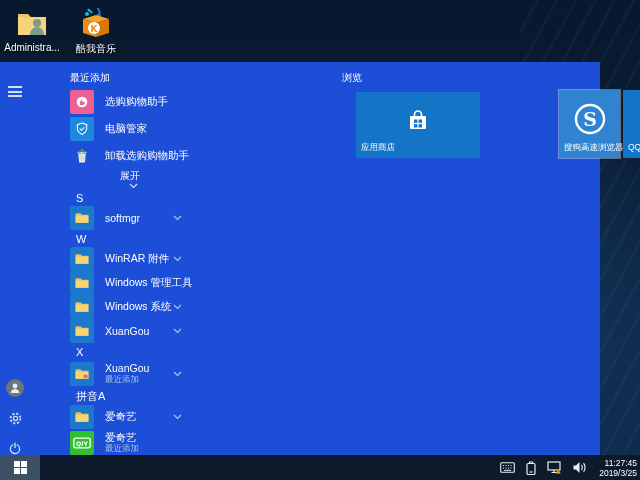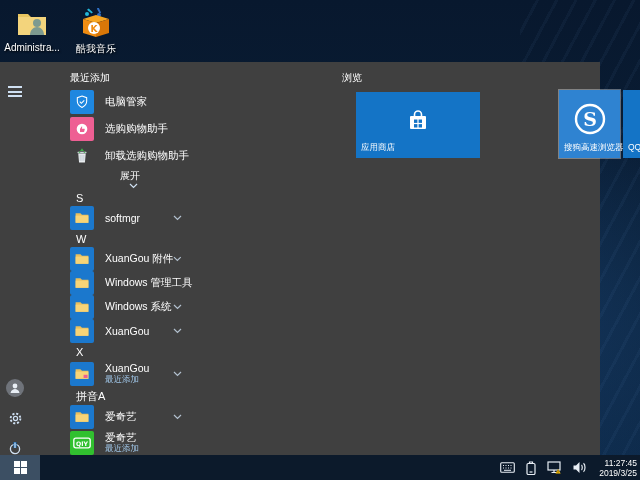--- a/index.html
+++ b/index.html
@@ -11,21 +11,21 @@
       linear-gradient(180deg,#08182e 0%,#0a2038 55%,#0d2a4a 100%);
   }
   .beams{position:absolute;right:0;top:0;width:120px;height:480px;pointer-events:none;
     background:repeating-linear-gradient(118deg,rgba(120,170,230,0) 0 14px,rgba(120,170,230,.05) 14px 17px);}
   
   .desk-icons{position:absolute;left:6px;top:6px;display:flex;gap:12px;}
   .desk-icon{width:52px;display:flex;flex-direction:column;align-items:center;}
   .desk-icon .img{width:34px;height:34px;display:flex;align-items:center;justify-content:center;}
   .desk-icon .lbl{margin-top:2px;font-size:10px;color:#fff;text-shadow:1px 1px 2px #000;white-space:nowrap;}
   
-  #menu{position:absolute;left:0;top:62px;width:600px;height:393px;background:#404040;display:flex;}
+  #menu{position:absolute;left:0;top:62px;width:600px;height:393px;background:#1d4ed8;display:flex;}
   
   .rail{position:relative;width:30px;flex:0 0 30px;}
   .hamburger{position:absolute;left:8px;top:24px;width:14px;height:11px;display:flex;flex-direction:column;justify-content:space-between;cursor:pointer;}
   .hamburger span{display:block;height:2px;background:#cfe0f2;}
   .rail-btn{position:absolute;left:5px;width:20px;height:20px;display:flex;align-items:center;justify-content:center;}
   .avatar{width:18px;height:18px;border-radius:50%;background:#6f737a;display:flex;align-items:center;justify-content:center;}
   
   .applist{width:160px;flex:0 0 160px;color:#fff;}
   .list-header{padding:9px 0 4px 40px;font-size:10px;height:13px;box-sizing:content-box;}
   .app-row{display:flex;align-items:center;height:27px;padding-left:40px;padding-right:8px;cursor:pointer;}
@@ -125,37 +125,37 @@
         <line x1="7" y1="1" x2="7" y2="7" stroke="#0a5da8" stroke-width="3"></line>
         <line x1="7" y1="1.5" x2="7" y2="7" stroke="#cfe0f2" stroke-width="1.3"></line>
       </svg>
     </div>
   </div>
 
   <div class="applist">
     <div class="list-header">最近添加</div>
 
     <div class="app-row">
+      <span class="ic ic-pink">
+        <svg width="16" height="16" viewBox="0 0 24 24">
+            <circle cx="12" cy="12" r="8" fill="#fff"></circle>
+            <path d="M9 16.5v-4.5l2.2-3.4c.3-.5 1.2-.3 1.1.4l-.4 2.5h3.2c.7 0 1.2.7 1 1.3l-1 3.7H9z" fill="#ee5f93"></path>
+          </svg>
+      </span>
+      <span class="txt">选购购物助手</span>
+    </div>
+
+    <div class="app-row">
       <span class="ic ic-blue">
         <svg width="16" height="16" viewBox="0 0 24 24">
             <path d="M12 3l7 2.6V11c0 4.6-3.6 7.6-7 9.2C8.6 18.6 5 15.6 5 11V5.6L12 3z" fill="none" stroke="#fff" stroke-width="1.6"></path>
             <path d="M8.6 11.6l2.4 2.4 4.4-4.6" fill="none" stroke="#fff" stroke-width="1.6"></path>
           </svg>
       </span>
       <span class="txt">电脑管家</span>
-    </div>
-
-    <div class="app-row">
-      <span class="ic ic-pink">
-        <svg width="16" height="16" viewBox="0 0 24 24">
-            <circle cx="12" cy="12" r="8" fill="#fff"></circle>
-            <path d="M9 16.5v-4.5l2.2-3.4c.3-.5 1.2-.3 1.1.4l-.4 2.5h3.2c.7 0 1.2.7 1 1.3l-1 3.7H9z" fill="#ee5f93"></path>
-          </svg>
-      </span>
-      <span class="txt">选购购物助手</span>
     </div>
 
     <div class="app-row">
       <span class="ic ic-none">
         <svg width="18" height="18" viewBox="0 0 24 24">
           <path d="M7 8.5h10l-1.1 12H8.1L7 8.5z" fill="#e9edf0"></path>
           <path d="M9.5 10.5v8M12 10.5v8M14.5 10.5v8" stroke="#b9c2c9" stroke-width="1"></path>
           <rect x="6" y="6.4" width="12" height="1.8" rx=".5" fill="#cfd8dd"></rect>
           <path d="M12 1.6l2.6 3.8h-5.2z" fill="#3fae49"></path>
           <path d="M9.2 5.8l-2 1.6 2.6.6zM14.8 5.8l2 1.6-2.6.6z" fill="#3fae49"></path>
@@ -188,21 +188,21 @@
 
     <div class="letter">W</div>
 
     <div class="app-row folder-row">
       <span class="ic ic-folder">
         <svg width="16" height="14" viewBox="0 0 20 16">
             <path d="M2 2h6l2 2h8v10H2z" fill="#e8bf5e"></path>
             <path d="M2 5h16v9H2z" fill="#f7d477"></path>
           </svg>
       </span>
-      <span class="txt">XuanGou 附件</span>
+      <span class="txt">WinRAR 附件</span>
       <svg class="chev" width="9" height="6" viewBox="0 0 9 6">
           <polyline points="1,1 4.5,4.5 8,1" fill="none" stroke="#cfe0f2" stroke-width="1.2"></polyline>
         </svg>
     </div>
 
     <div class="app-row folder-row">
       <span class="ic ic-folder">
         <svg width="16" height="14" viewBox="0 0 20 16">
             <path d="M2 2h6l2 2h8v10H2z" fill="#e8bf5e"></path>
             <path d="M2 5h16v9H2z" fill="#f7d477"></path>

